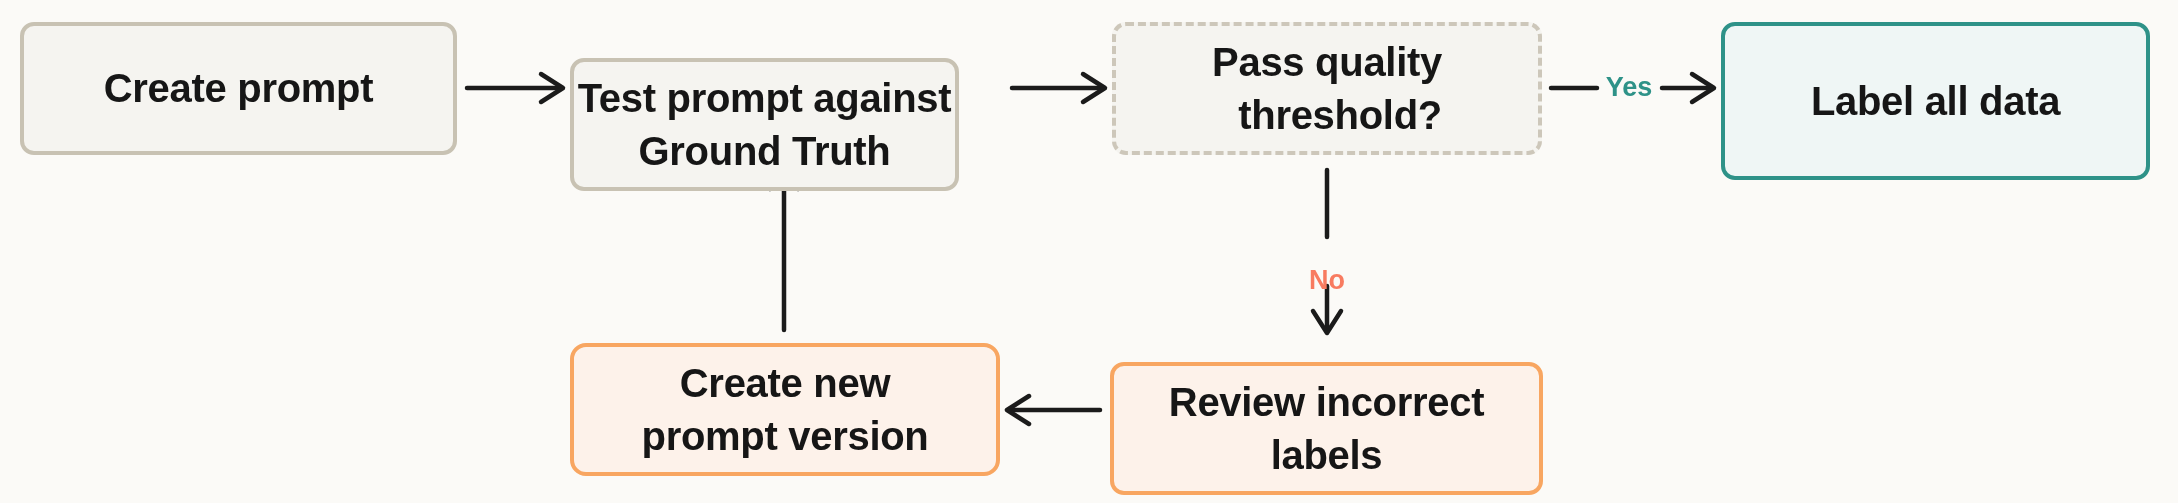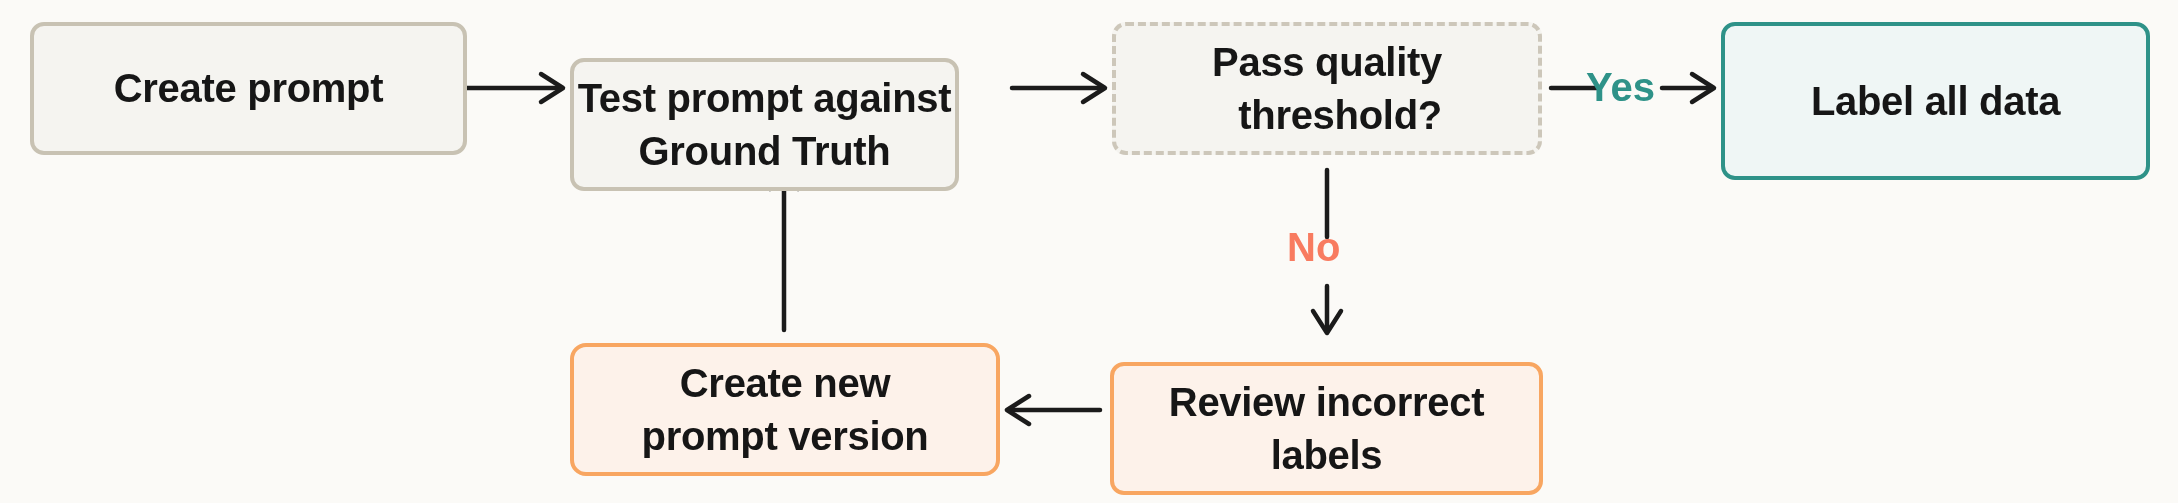--- a/index.html
+++ b/index.html
@@ -49,40 +49,40 @@
     text-align:right;
   }
   .node.teal{
     background:var(--teal-fill);
     border:4px solid var(--teal);
   }
   .node.orange{
     background:var(--orange-fill);
     border:4px solid var(--orange-border);
   }
-  #node-create-prompt          {left:20px;   top:22px;  width:437px; height:133px;margin-left:10px;}
+  #node-create-prompt          {left:20px;   top:22px;  width:437px; height:133px;}
   #node-test-prompt            {left:570px;  top:38px;  width:389px; height:133px;margin-top:20px;}
   #node-pass-quality-threshold {left:1112px; top:22px;  width:430px; height:133px;}
   #node-label-all-data         {left:1721px; top:22px;  width:429px; height:158px;}
   #node-review-incorrect-labels{left:1110px; top:362px; width:433px; height:133px;}
   #node-create-new-prompt-version{left:570px;top:343px; width:430px; height:133px;border-radius:16px;}
 
   .edge-label{
     position:absolute;
-    font-size:40px;
+    font-size:27px;
     font-weight:700;
-    text-align:left;
+    text-align:center;
     line-height:46px;
   }
   .edge-label.yes{
     left:1586px; top:64px; width:86px;
     color:var(--teal);
   }
   .edge-label.no{
-    left:1287px; top:224px; width:80px;
+    left:1287px; top:257px; width:80px;
     color:var(--coral);
   }
   svg.arrows{
     position:absolute;
     left:0; top:0;
     width:2178px; height:503px;
   }
   svg.arrows line, svg.arrows polyline{
     stroke:var(--arrow);
     stroke-width:4.5;

